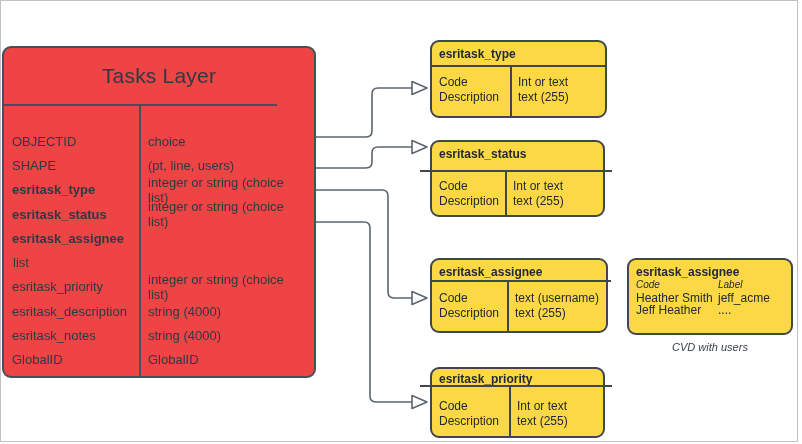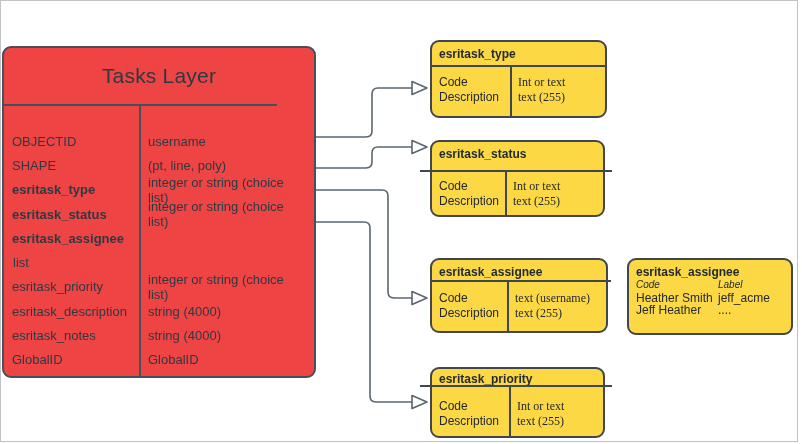--- a/index.html
+++ b/index.html
@@ -38,21 +38,21 @@
   
   .dom-box {
     position:absolute; background:#fbd844; border:2px solid #3f464d;
     border-radius:9px; color:#232a31;
   }
   .dom-title { font-size:12px; font-weight:bold; padding:5px 0 0 7px; white-space:nowrap; }
   .dom-hline { position:absolute; height:0; border-top:2px solid #3f464d; left:0; right:0; }
   .dom-vline { position:absolute; width:2px; background:#3f464d; bottom:0; }
   .dom-cells { position:absolute; left:0; right:0; display:flex; font-size:12px; line-height:15px; }
   .dom-cells .c-left  { padding-left:7px; }
-  .dom-cells .c-right { padding-left:8px;font-family:Liberation Serif, serif; }
+  .dom-cells .c-right { padding-left:8px; }
   
   .cvd-box {
     position:absolute; left:627px; top:258px; width:166px; height:77px;
     background:#fbd844; border:2px solid #3f464d; border-radius:9px; color:#232a31;
   }
   .cvd-grid { display:grid; grid-template-columns:82px 1fr; padding:0 0 0 7px; font-size:12px; line-height:12.5px; }
   .cvd-colhead { font-size:10px; font-style:italic; }
   .cvd-caption {
     position:absolute; left:627px; top:341px; width:166px; text-align:center;
     font-size:11px; font-style:italic; color:#3a4149;
@@ -80,25 +80,25 @@
     </g>
   </svg>
 
   <div class="tasks-table">
     <div class="tasks-title">Tasks Layer</div>
     <div class="tasks-title-divider"></div>
     <div class="tasks-col-divider"></div>
     <div class="tasks-rows">
       <div class="frow">
         <span class="fname">OBJECTID</span>
-        <span class="ftype">username</span>
+        <span class="ftype">choice</span>
       </div>
       <div class="frow">
         <span class="fname">SHAPE</span>
-        <span class="ftype">(pt, line, poly)</span>
+        <span class="ftype">(pt, line, users)</span>
       </div>
       <div class="frow">
         <span class="fname">esritask_type</span>
         <span class="ftype">integer or string (choice list)</span>
       </div>
       <div class="frow">
         <span class="fname">esritask_status</span>
         <span class="ftype">integer or string (choice list)</span>
       </div>
       <div class="frow">
@@ -195,15 +195,16 @@
     <div class="cvd-grid">
       <span class="cvd-colhead">Code</span>
       <span class="cvd-colhead">Label</span>
       <span>Heather Smith</span>
       <span>jeff_acme</span>
       <span>Jeff Heather</span>
       <span>....</span>
       <span></span>
     </div>
   </div>
+  <div class="cvd-caption">CVD with users</div>
 
   <div class="canvas-frame"></div>
 </div>
 
 </body></html>

